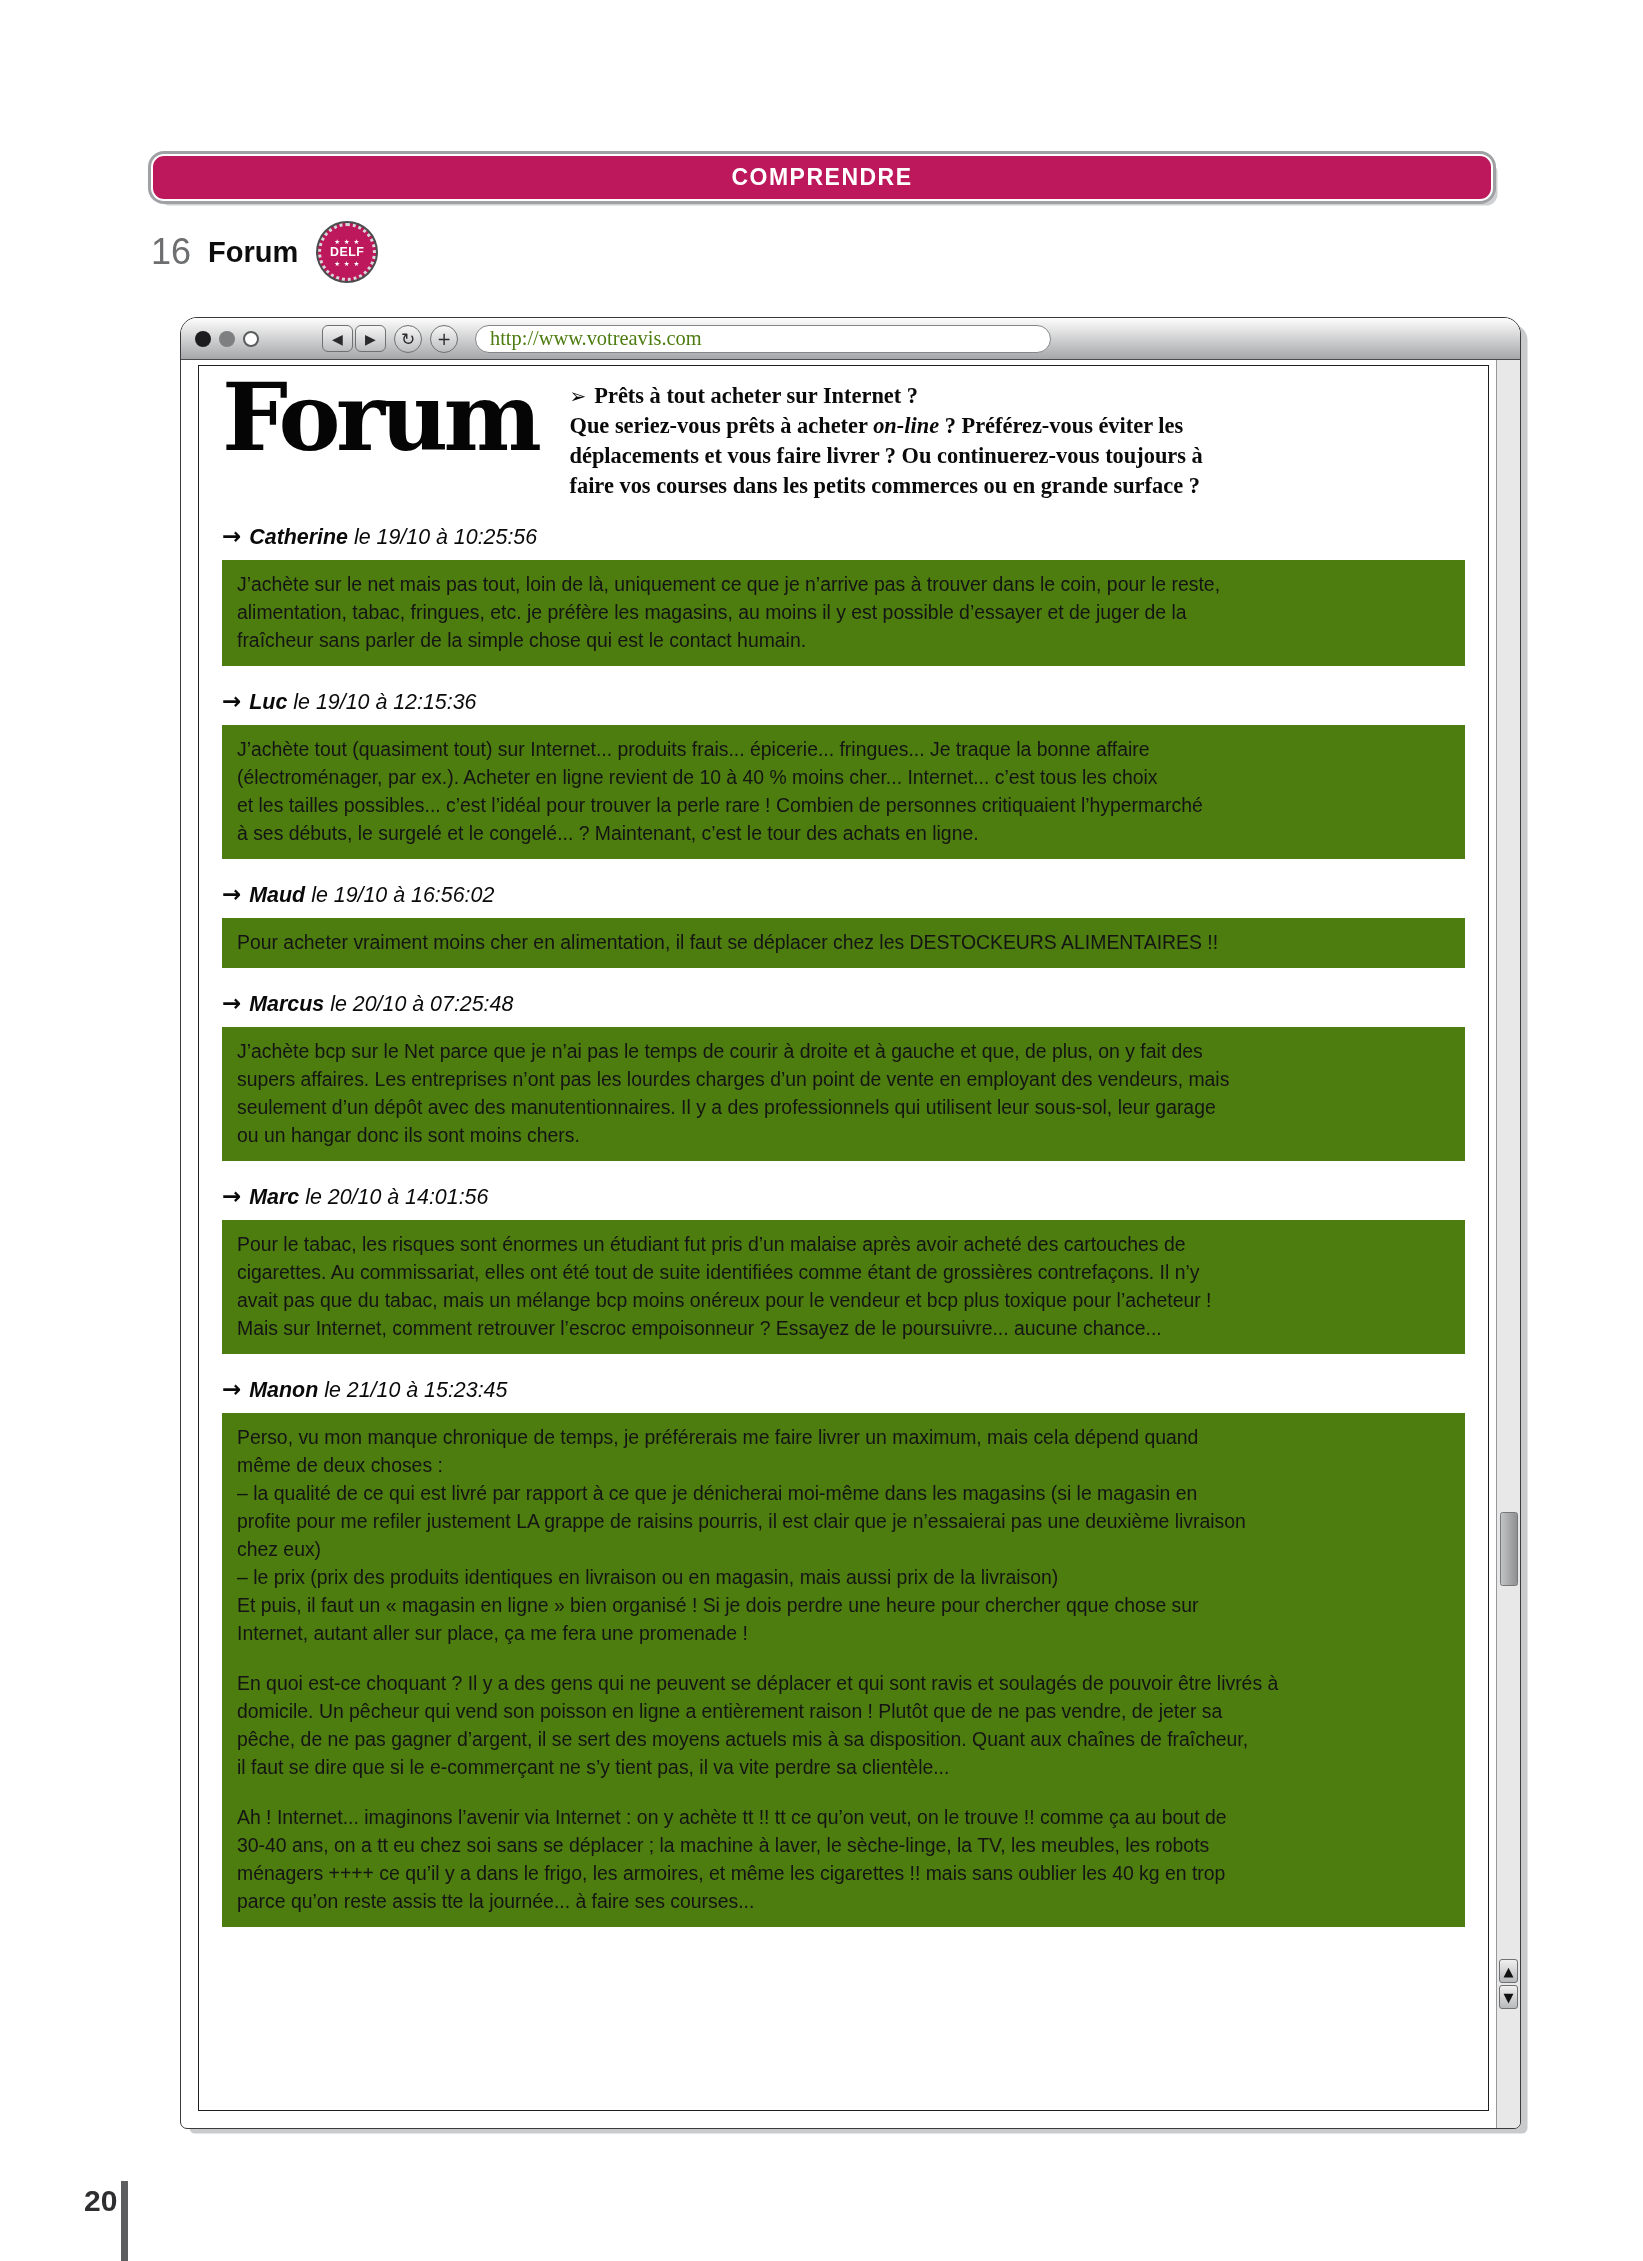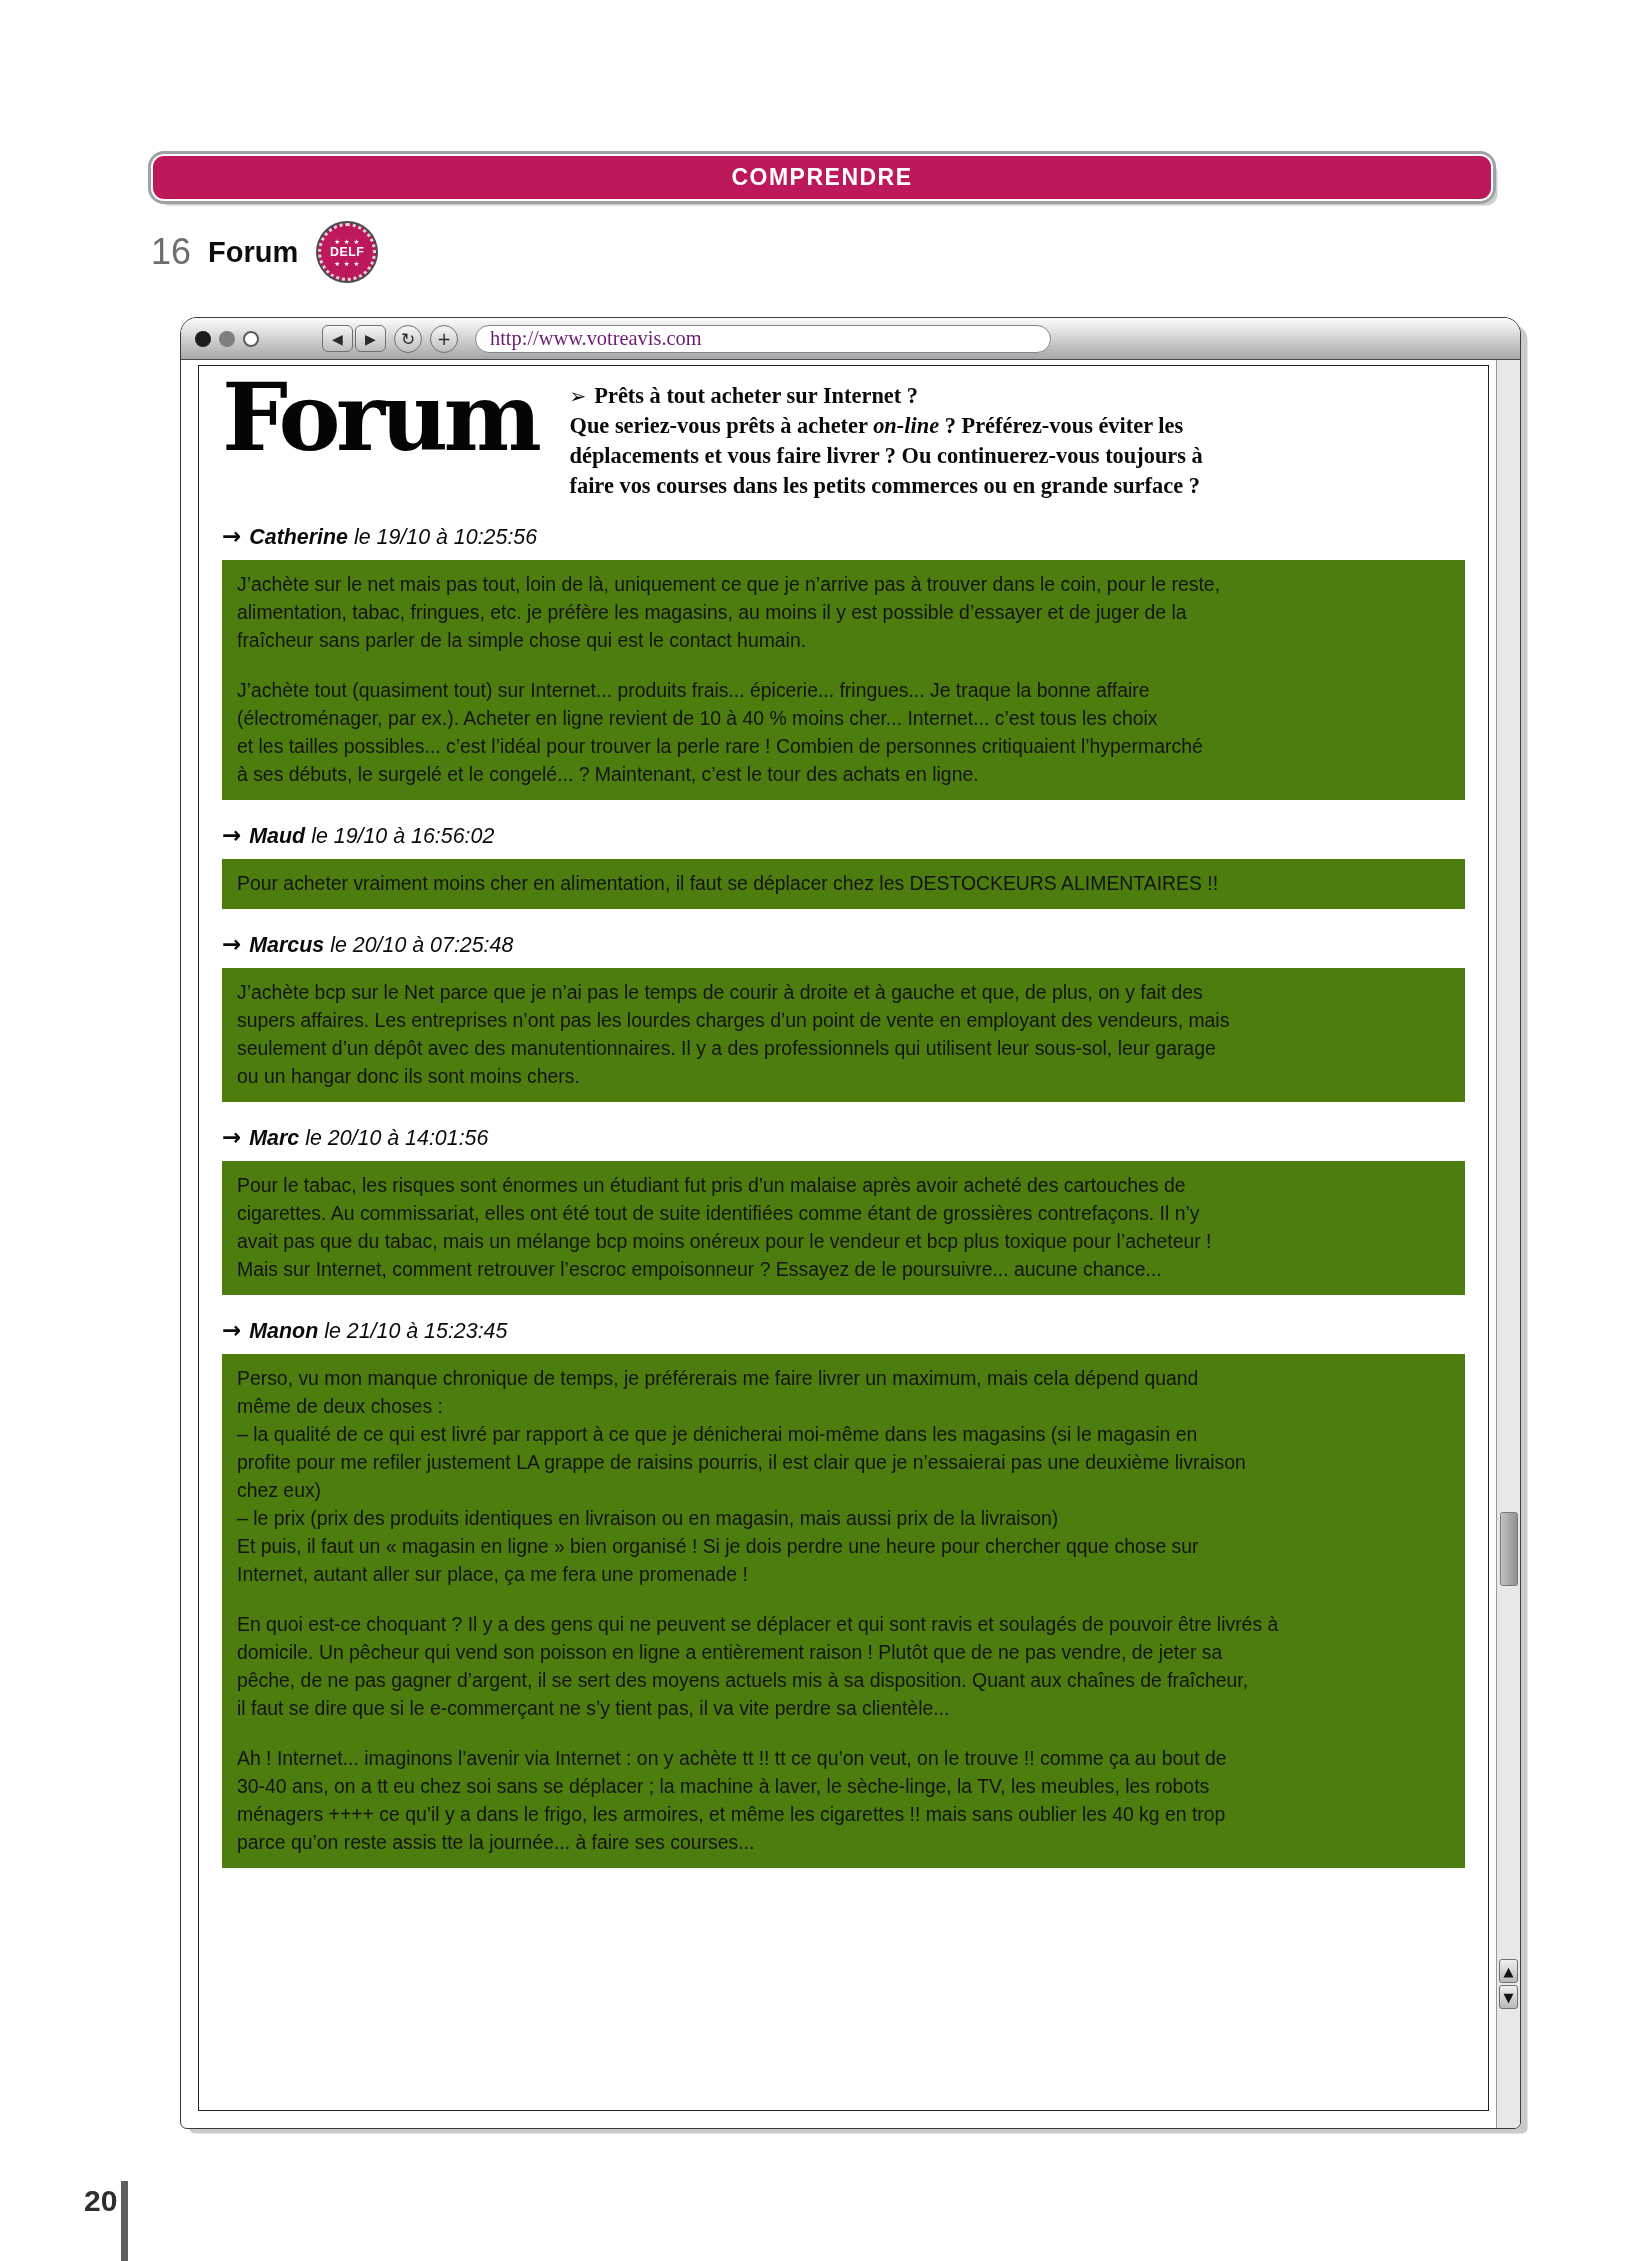--- a/index.html
+++ b/index.html
@@ -60,21 +60,21 @@
     background:linear-gradient(#f6f6f6, #bdbec0);
     border:1px solid #6f7072;
     display:flex; align-items:center; justify-content:center;
     font-size:14px; color:#2a2a2c; font-family:"DejaVu Sans", sans-serif;
   }
   .chrome-btn.round { border-radius:50%; width:28px; min-width:28px; height:28px; font-size:17px; }
   .url-field {
     margin-left:9px; width:576px; height:28px; border-radius:15px;
     background:#ffffff; border:1px solid #85868a;
     display:flex; align-items:center; padding:0 14px;
-    font-family:"Liberation Serif", serif; font-size:20.4px; color:#701a75;
+    font-family:"Liberation Serif", serif; font-size:20.4px; color:#4d7c0f;
   }
 
   .content-row { flex:1; display:flex; min-height:0; }
   .page-area { flex:1; padding:5px 7px 17px 17px; min-width:0; }
   .page-frame {
     border:1.5px solid #1f1f21; height:100%; overflow:hidden;
     padding:13px 23px 0 23px; background:#ffffff;
   }
 
   
@@ -185,20 +185,23 @@
   <div class="post">
     <div class="post-header">
       <span class="post-arrow">→</span><span class="post-author">Catherine</span><span class="post-date">le 19/10 à 10:25:56</span>
     </div>
     <div class="post-body">J’achète sur le net mais pas tout, loin de là, uniquement ce que je n’arrive pas à trouver dans le coin, pour le reste,
 alimentation, tabac, fringues, etc. je préfère les magasins, au moins il y est possible d’essayer et de juger de la
 fraîcheur sans parler de la simple chose qui est le contact humain.</div>
   </div>
 
   <div class="post">
+    <div class="post-header">
+      <span class="post-arrow">→</span><span class="post-author">Luc</span><span class="post-date">le 19/10 à 12:15:36</span>
+    </div>
     <div class="post-body">J’achète tout (quasiment tout) sur Internet... produits frais... épicerie... fringues... Je traque la bonne affaire
 (électroménager, par ex.). Acheter en ligne revient de 10 à 40 % moins cher... Internet... c’est tous les choix
 et les tailles possibles... c’est l’idéal pour trouver la perle rare ! Combien de personnes critiquaient l’hypermarché
 à ses débuts, le surgelé et le congelé... ? Maintenant, c’est le tour des achats en ligne.</div>
   </div>
 
   <div class="post">
     <div class="post-header">
       <span class="post-arrow">→</span><span class="post-author">Maud</span><span class="post-date">le 19/10 à 16:56:02</span>
     </div>

